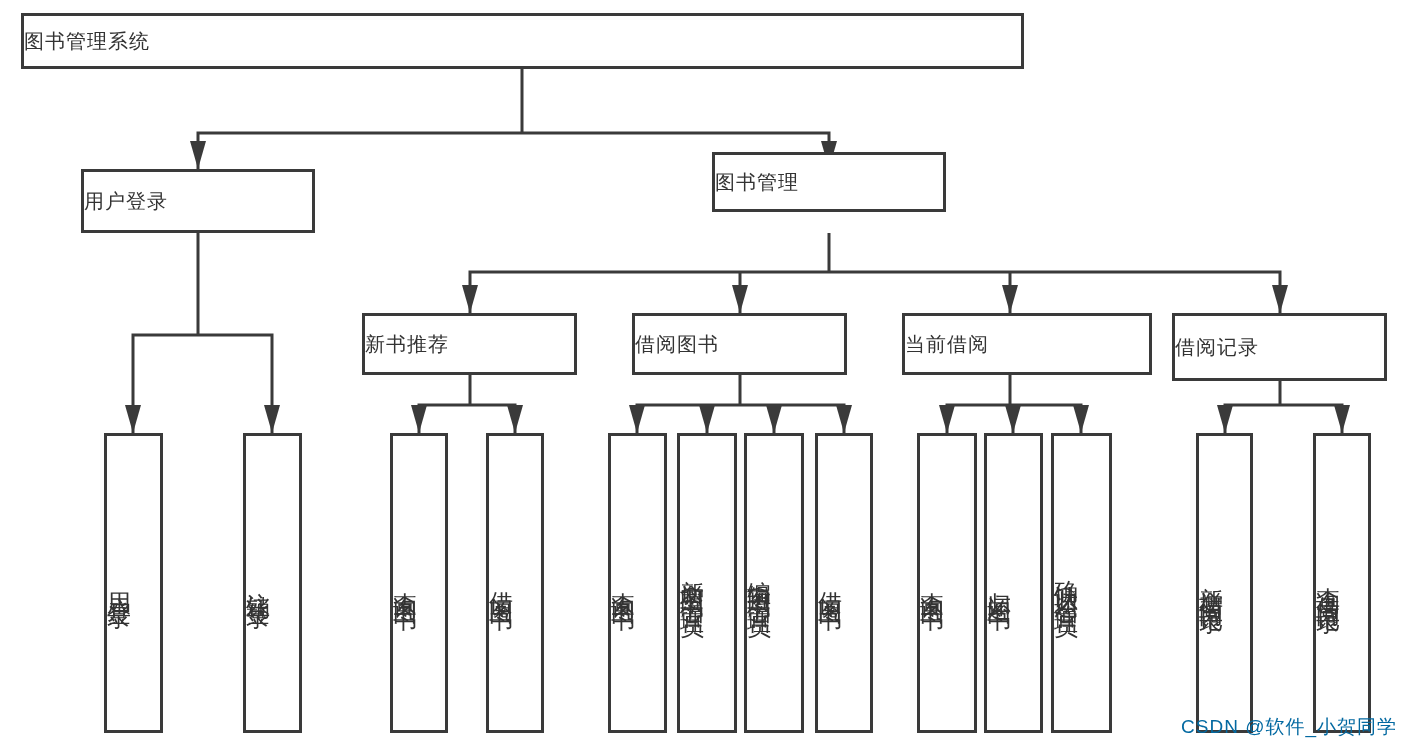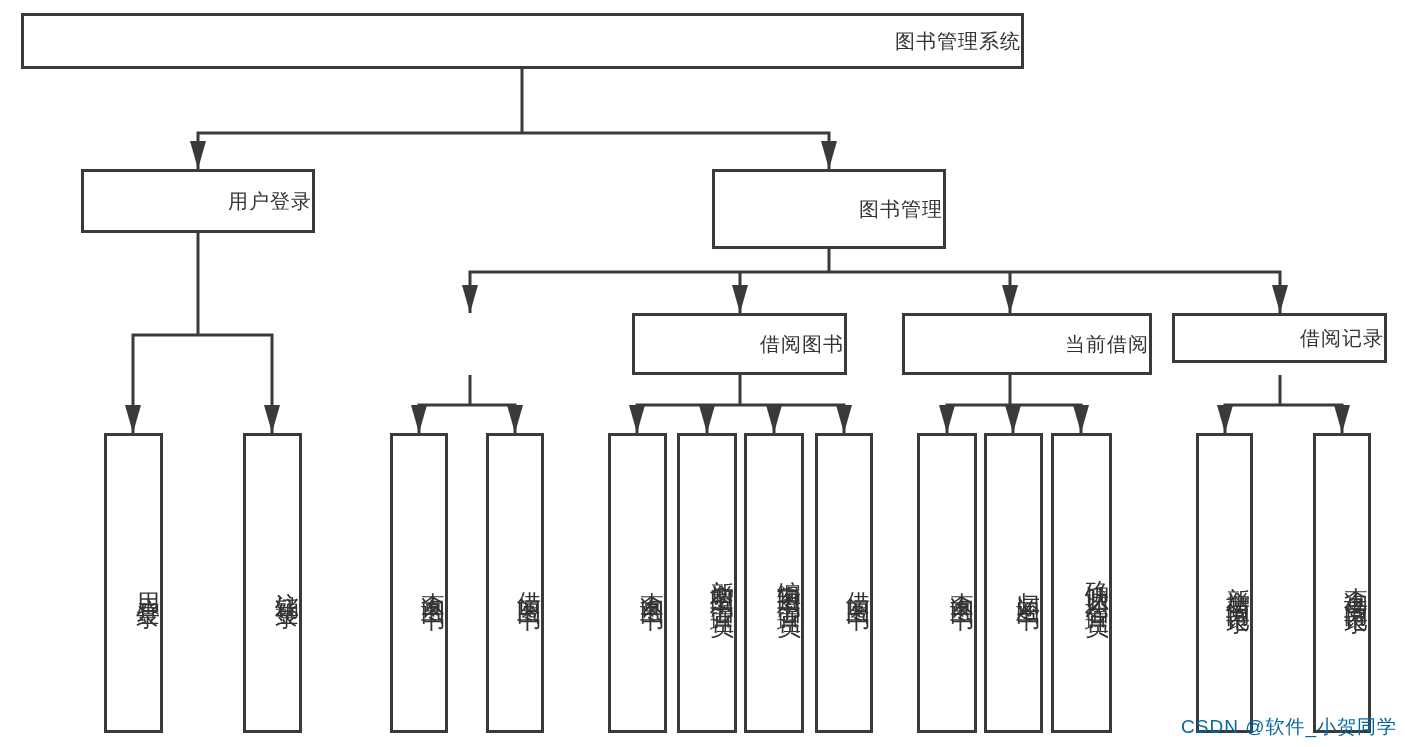--- a/index.html
+++ b/index.html
@@ -6,21 +6,21 @@
   body{font-family:"Liberation Sans", sans-serif;}
   #canvas{position:relative;width:1405px;height:747px;background:#ffffff;overflow:hidden;}
   svg.connectors{position:absolute;left:0;top:0;width:1405px;height:747px;}
   .node{
     position:absolute;
     background:#ffffff;
     border:3px solid #3a3a3a;
     box-sizing:border-box;
     display:flex;
     align-items:center;
-    justify-content:flex-end;
+    justify-content:flex-start;
     color:#333333;
   }
   .node.h{font-size:20px;letter-spacing:1px;}
   .node.v{font-size:24px;}
   .node.v .lbl{
     writing-mode:vertical-lr;
     text-orientation:mixed;
     letter-spacing:5px;
     line-height:1;
   }
@@ -70,31 +70,34 @@
     </g>
   </svg>
 
   <div class="node h" style="left:21px;top:13px;width:1003px;height:56px">
     <span class="lbl">图书管理系统</span>
   </div>
 
   <div class="node h" style="left:81px;top:169px;width:234px;height:64px">
     <span class="lbl">用户登录</span>
   </div>
-  <div class="node h" style="left:712px;top:169px;width:234px;height:80px">
+  <div class="node h" style="left:712px;top:152px;width:234px;height:60px">
     <span class="lbl">图书管理</span>
   </div>
 
+  <div class="node h" style="left:362px;top:313px;width:215px;height:62px">
+    <span class="lbl">新书推荐</span>
+  </div>
   <div class="node h" style="left:632px;top:313px;width:215px;height:62px">
     <span class="lbl">借阅图书</span>
   </div>
   <div class="node h" style="left:902px;top:313px;width:250px;height:62px">
     <span class="lbl">当前借阅</span>
   </div>
-  <div class="node h" style="left:1172px;top:313px;width:215px;height:50px">
+  <div class="node h" style="left:1172px;top:313px;width:215px;height:68px">
     <span class="lbl">借阅记录</span>
   </div>
 
   <div class="node v" style="left:104px;top:433px;width:59px;height:300px">
     <span class="lbl">用户登录</span>
   </div>
   <div class="node v" style="left:243px;top:433px;width:59px;height:300px">
     <span class="lbl">注销登录</span>
   </div>
 

